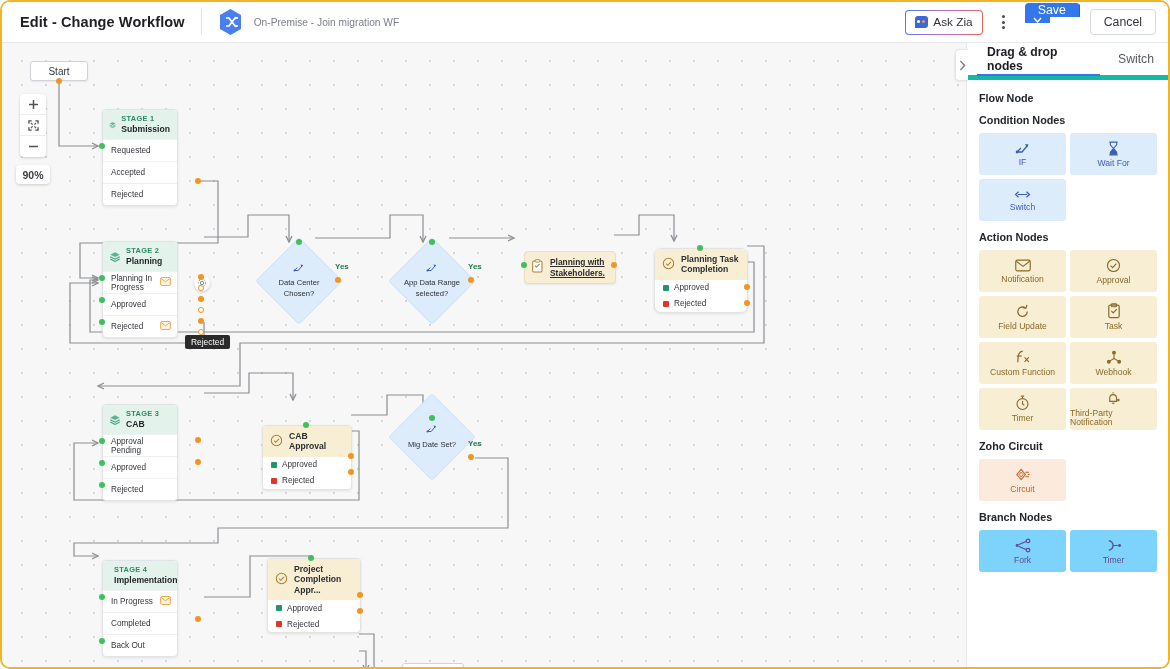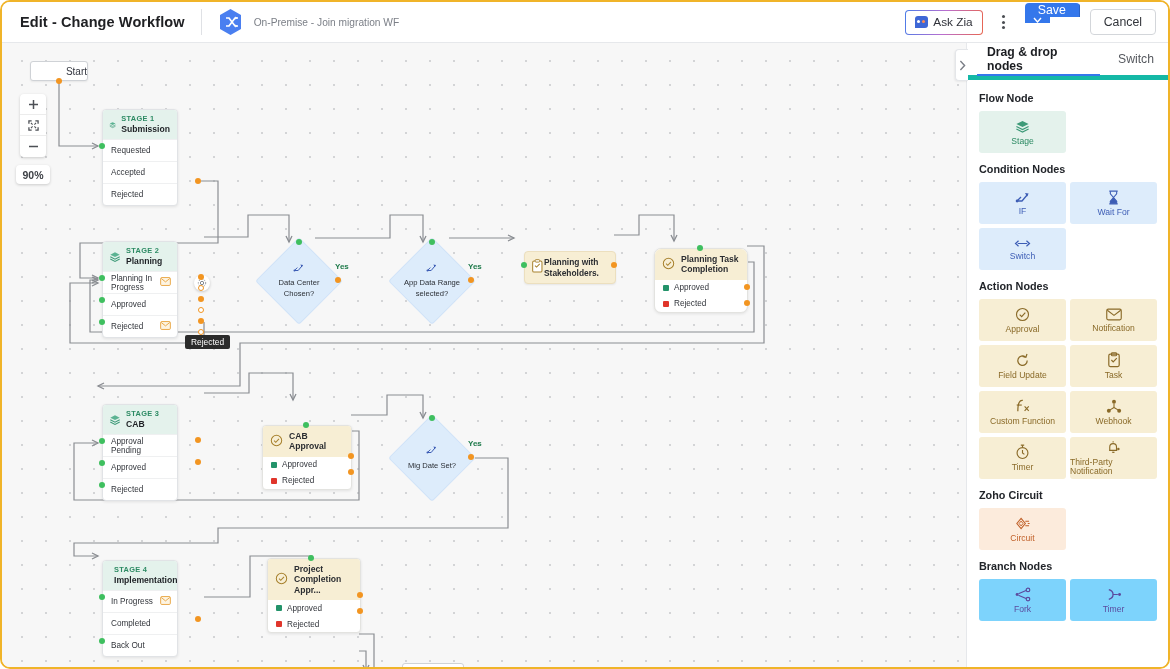--- a/index.html
+++ b/index.html
@@ -112,21 +112,21 @@
   }
 
   
   #edges { position:absolute; left:0; top:0; width:968px; height:626px; }
 
   
   .node { position: absolute; }
 
   .start-node {
     width: 58px; height: 20px; background:#fff; border:1px solid #cfd2d6;
-    border-radius: 3px; display:flex; align-items:center; justify-content:flex-end;
+    border-radius: 3px; display:flex; align-items:center; justify-content:center;
     font-size: 10px; color:#343740;
     box-shadow: 0 1px 2px rgba(0,0,0,.07);
   }
 
   .stage-node {
     width: 76px; background:#fff; border:1px solid #e1e3e6; border-radius:4px;
     box-shadow: 0 1px 3px rgba(0,0,0,.09); overflow:hidden;
   }
   .stage-head {
     background: #e4f2ec; padding: 5px 7px 5px 6px; display:flex; align-items:center; gap:5px;
@@ -150,23 +150,24 @@
     font-size: 8.6px; font-weight:bold; color:#2b2d31; line-height:1.22;
   }
   .act-row {
     height: 16px; display:flex; align-items:center; gap:5px; padding-left: 8px;
     font-size: 8.2px; color:#32353b;
   }
   .sq { width:6px; height:6px; border-radius:1px; display:inline-block; }
 
   .task-node {
     background:#f7eed4; border:1px solid #ecdfbe; border-radius:4px;
-    padding: 5px 8px 5px 6px; display:flex; align-items:center;
+    padding: 5px 8px 5px 6px; display:flex; gap:6px; align-items:center;
     font-size: 8.4px; font-weight:bold; color:#2b2d31; line-height:1.25;
     box-shadow: 0 1px 2px rgba(0,0,0,.07);
+    text-decoration: underline;
   }
 
   .diamond-wrap { position:absolute; }
   .diamond {
     width: 62px; height: 62px; background:#ddecfb; border:1px solid #cfe2f8;
     transform: rotate(45deg); border-radius: 3px;
   }
   .diamond-text {
     position:absolute; left:0; top:0; width:100%; height:100%;
     display:flex; flex-direction:column; align-items:center; justify-content:center;
@@ -546,21 +547,21 @@
       </div>
       <div class="act-row">
         <span class="sq" style="background:#e0352b"></span>
         <span>Rejected</span>
       </div>
     </div>
     <div class="port port-in" style="position:absolute; left:301px; top:379px;"></div>
     <div class="port port-out" style="position:absolute; left:346px; top:410px;"></div>
     <div class="port port-out" style="position:absolute; left:346px; top:426px;"></div>
 
-    <div class="diamond-wrap" style="left:389px; top:374px; width:82px; height:82px;">
+    <div class="diamond-wrap" style="left:389px; top:353px; width:82px; height:82px;">
       <div class="diamond" style="position:absolute; left:10px; top:10px;"></div>
       <div class="diamond-text">
         <span class="diamond-icon">
           <svg width="12" height="10" viewBox="0 0 14 12">
               <path d="M1.5 9 L6 9 L11 3" stroke="#3d5db5" stroke-width="1.2" fill="none"></path>
               <path d="M1.5 9 L5 5.5" stroke="#3d5db5" stroke-width="1.2" fill="none"></path>
               <path d="M8.6 1.8 L11.8 2.3 L10.4 5.1 z" fill="#3d5db5"></path>
               <circle cx="1.6" cy="9" r="1.2" fill="#3d5db5"></circle>
             </svg>
         </span>
@@ -641,30 +642,20 @@
     </div>
 
     <div class="tabs">
       <div class="tab active">Drag &amp; drop nodes</div>
       <div class="tab">Switch</div>
     </div>
 
     <div class="panel-body">
 
       <div class="sec-title">Flow Node</div>
-      <div class="grid2">
-        <div class="tile flow">
-          <svg width="15" height="15" viewBox="0 0 16 16">
-              <path d="M8 2 L14.5 5.2 L8 8.4 L1.5 5.2 Z" fill="#3d9a78"></path>
-              <path d="M1.5 8 L8 11.2 L14.5 8" stroke="#3d9a78" stroke-width="1.3" fill="none"></path>
-              <path d="M1.5 10.7 L8 13.9 L14.5 10.7" stroke="#3d9a78" stroke-width="1.3" fill="none"></path>
-            </svg>
-          <span class="tl">Stage</span>
-        </div>
-      </div>
 
       <div class="sec-title">Condition Nodes</div>
       <div class="grid2">
         <div class="tile cond">
           <svg width="16" height="13" viewBox="0 0 16 13">
               <path d="M2 10 L7 10 L12.5 3.5" stroke="#3d5db5" stroke-width="1.3" fill="none"></path>
               <path d="M2 10 L6 6" stroke="#3d5db5" stroke-width="1.3" fill="none"></path>
               <path d="M10 2 L13.6 2.6 L12 5.8 z" fill="#3d5db5"></path>
               <circle cx="2.1" cy="10" r="1.4" fill="#3d5db5"></circle>
             </svg>
@@ -684,32 +675,32 @@
               <path d="M4.8 2.6 L1.6 5.5 L4.8 8.4" stroke="#3d5db5" stroke-width="1.3" fill="none"></path>
               <path d="M13.2 2.6 L16.4 5.5 L13.2 8.4" stroke="#3d5db5" stroke-width="1.3" fill="none"></path>
             </svg>
           <span class="tl">Switch</span>
         </div>
       </div>
 
       <div class="sec-title">Action Nodes</div>
       <div class="grid2">
         <div class="tile action">
+          <svg width="16" height="13" viewBox="0 0 17 13">
+              <rect x="0.8" y="0.8" width="15.4" height="11.4" rx="1.6" fill="none" stroke="#8a6a28" stroke-width="1.2"></rect>
+              <path d="M1.4 2 L8.5 7.4 L15.6 2" stroke="#8a6a28" stroke-width="1.2" fill="none"></path>
+            </svg>
+          <span class="tl">Notification</span>
+        </div>
+        <div class="tile action">
           <svg width="15" height="15" viewBox="0 0 16 16">
               <circle cx="8" cy="8" r="6.4" fill="none" stroke="#8a6a28" stroke-width="1.2"></circle>
               <path d="M5 8.2 L7.1 10.3 L11 6.1" stroke="#8a6a28" stroke-width="1.2" fill="none"></path>
             </svg>
           <span class="tl">Approval</span>
-        </div>
-        <div class="tile action">
-          <svg width="16" height="13" viewBox="0 0 17 13">
-              <rect x="0.8" y="0.8" width="15.4" height="11.4" rx="1.6" fill="none" stroke="#8a6a28" stroke-width="1.2"></rect>
-              <path d="M1.4 2 L8.5 7.4 L15.6 2" stroke="#8a6a28" stroke-width="1.2" fill="none"></path>
-            </svg>
-          <span class="tl">Notification</span>
         </div>
         <div class="tile action">
           <svg width="15" height="15" viewBox="0 0 16 16">
               <path d="M13 8 A5 5 0 1 1 11 4.2" stroke="#8a6a28" stroke-width="1.3" fill="none"></path>
               <path d="M12.8 1 L11.6 4.6 L8 3.6" stroke="#8a6a28" stroke-width="1.3" fill="none"></path>
             </svg>
           <span class="tl">Field Update</span>
         </div>
         <div class="tile action">
           <svg width="14" height="16" viewBox="0 0 14 16">

